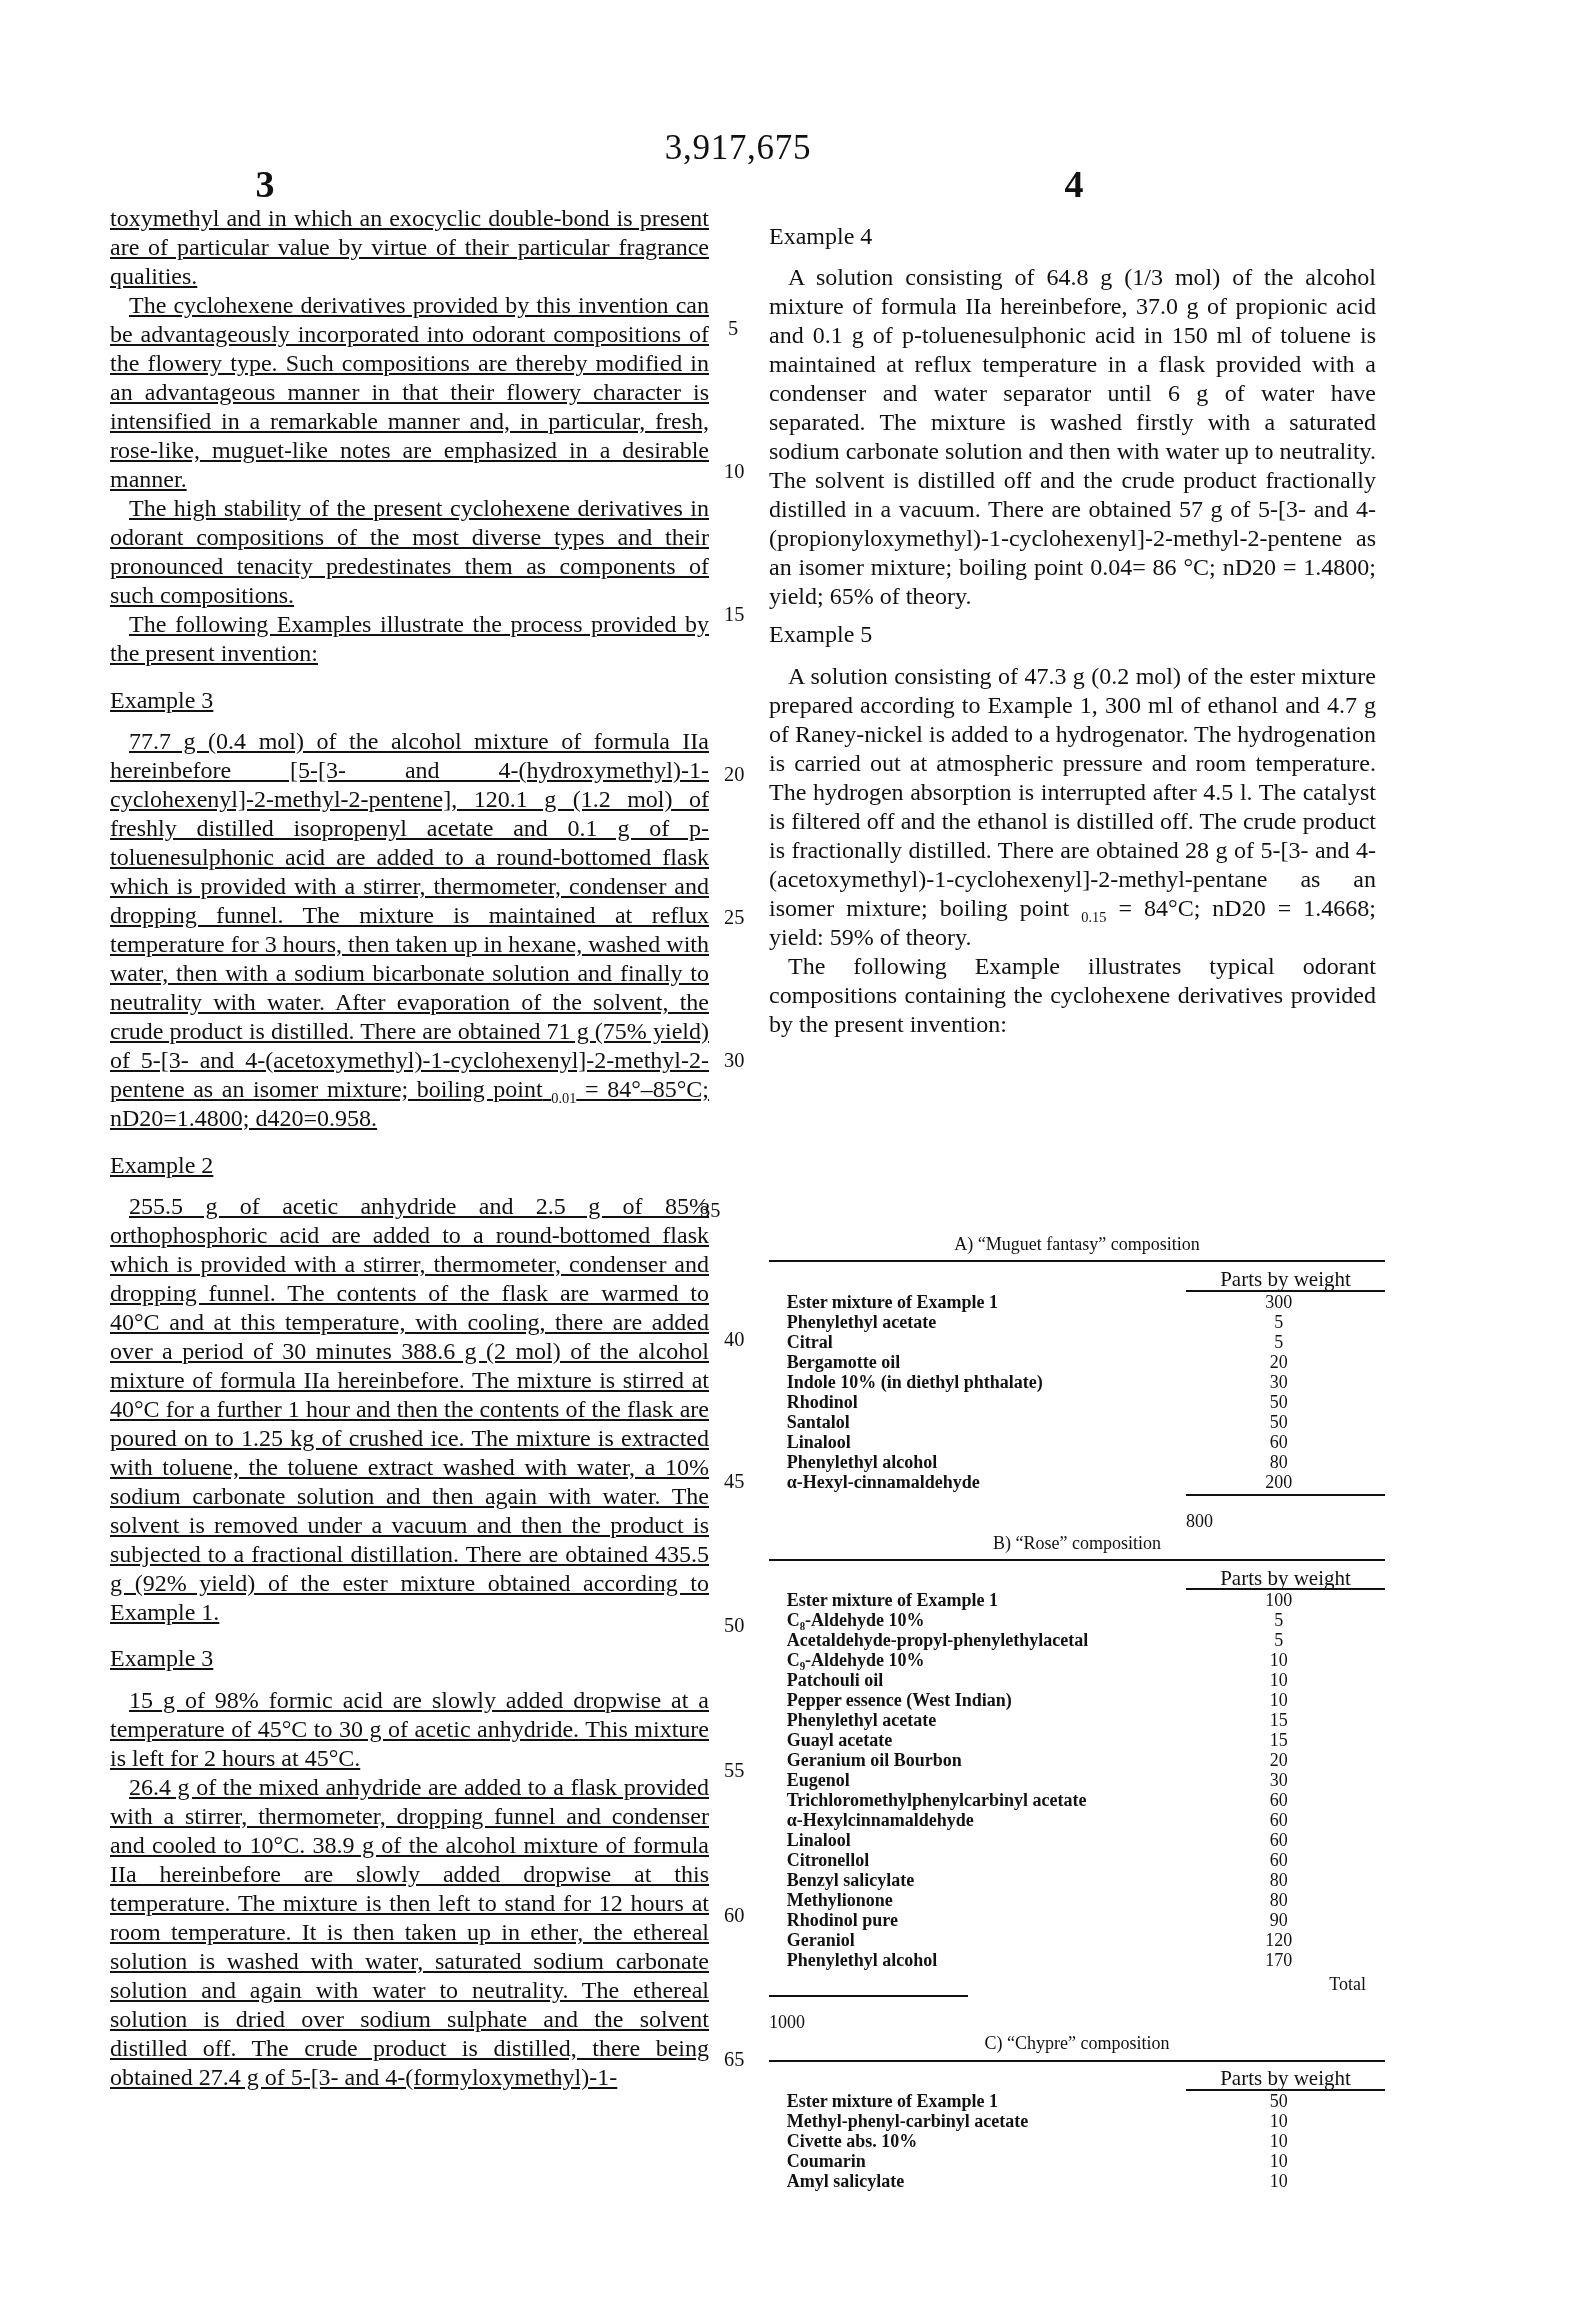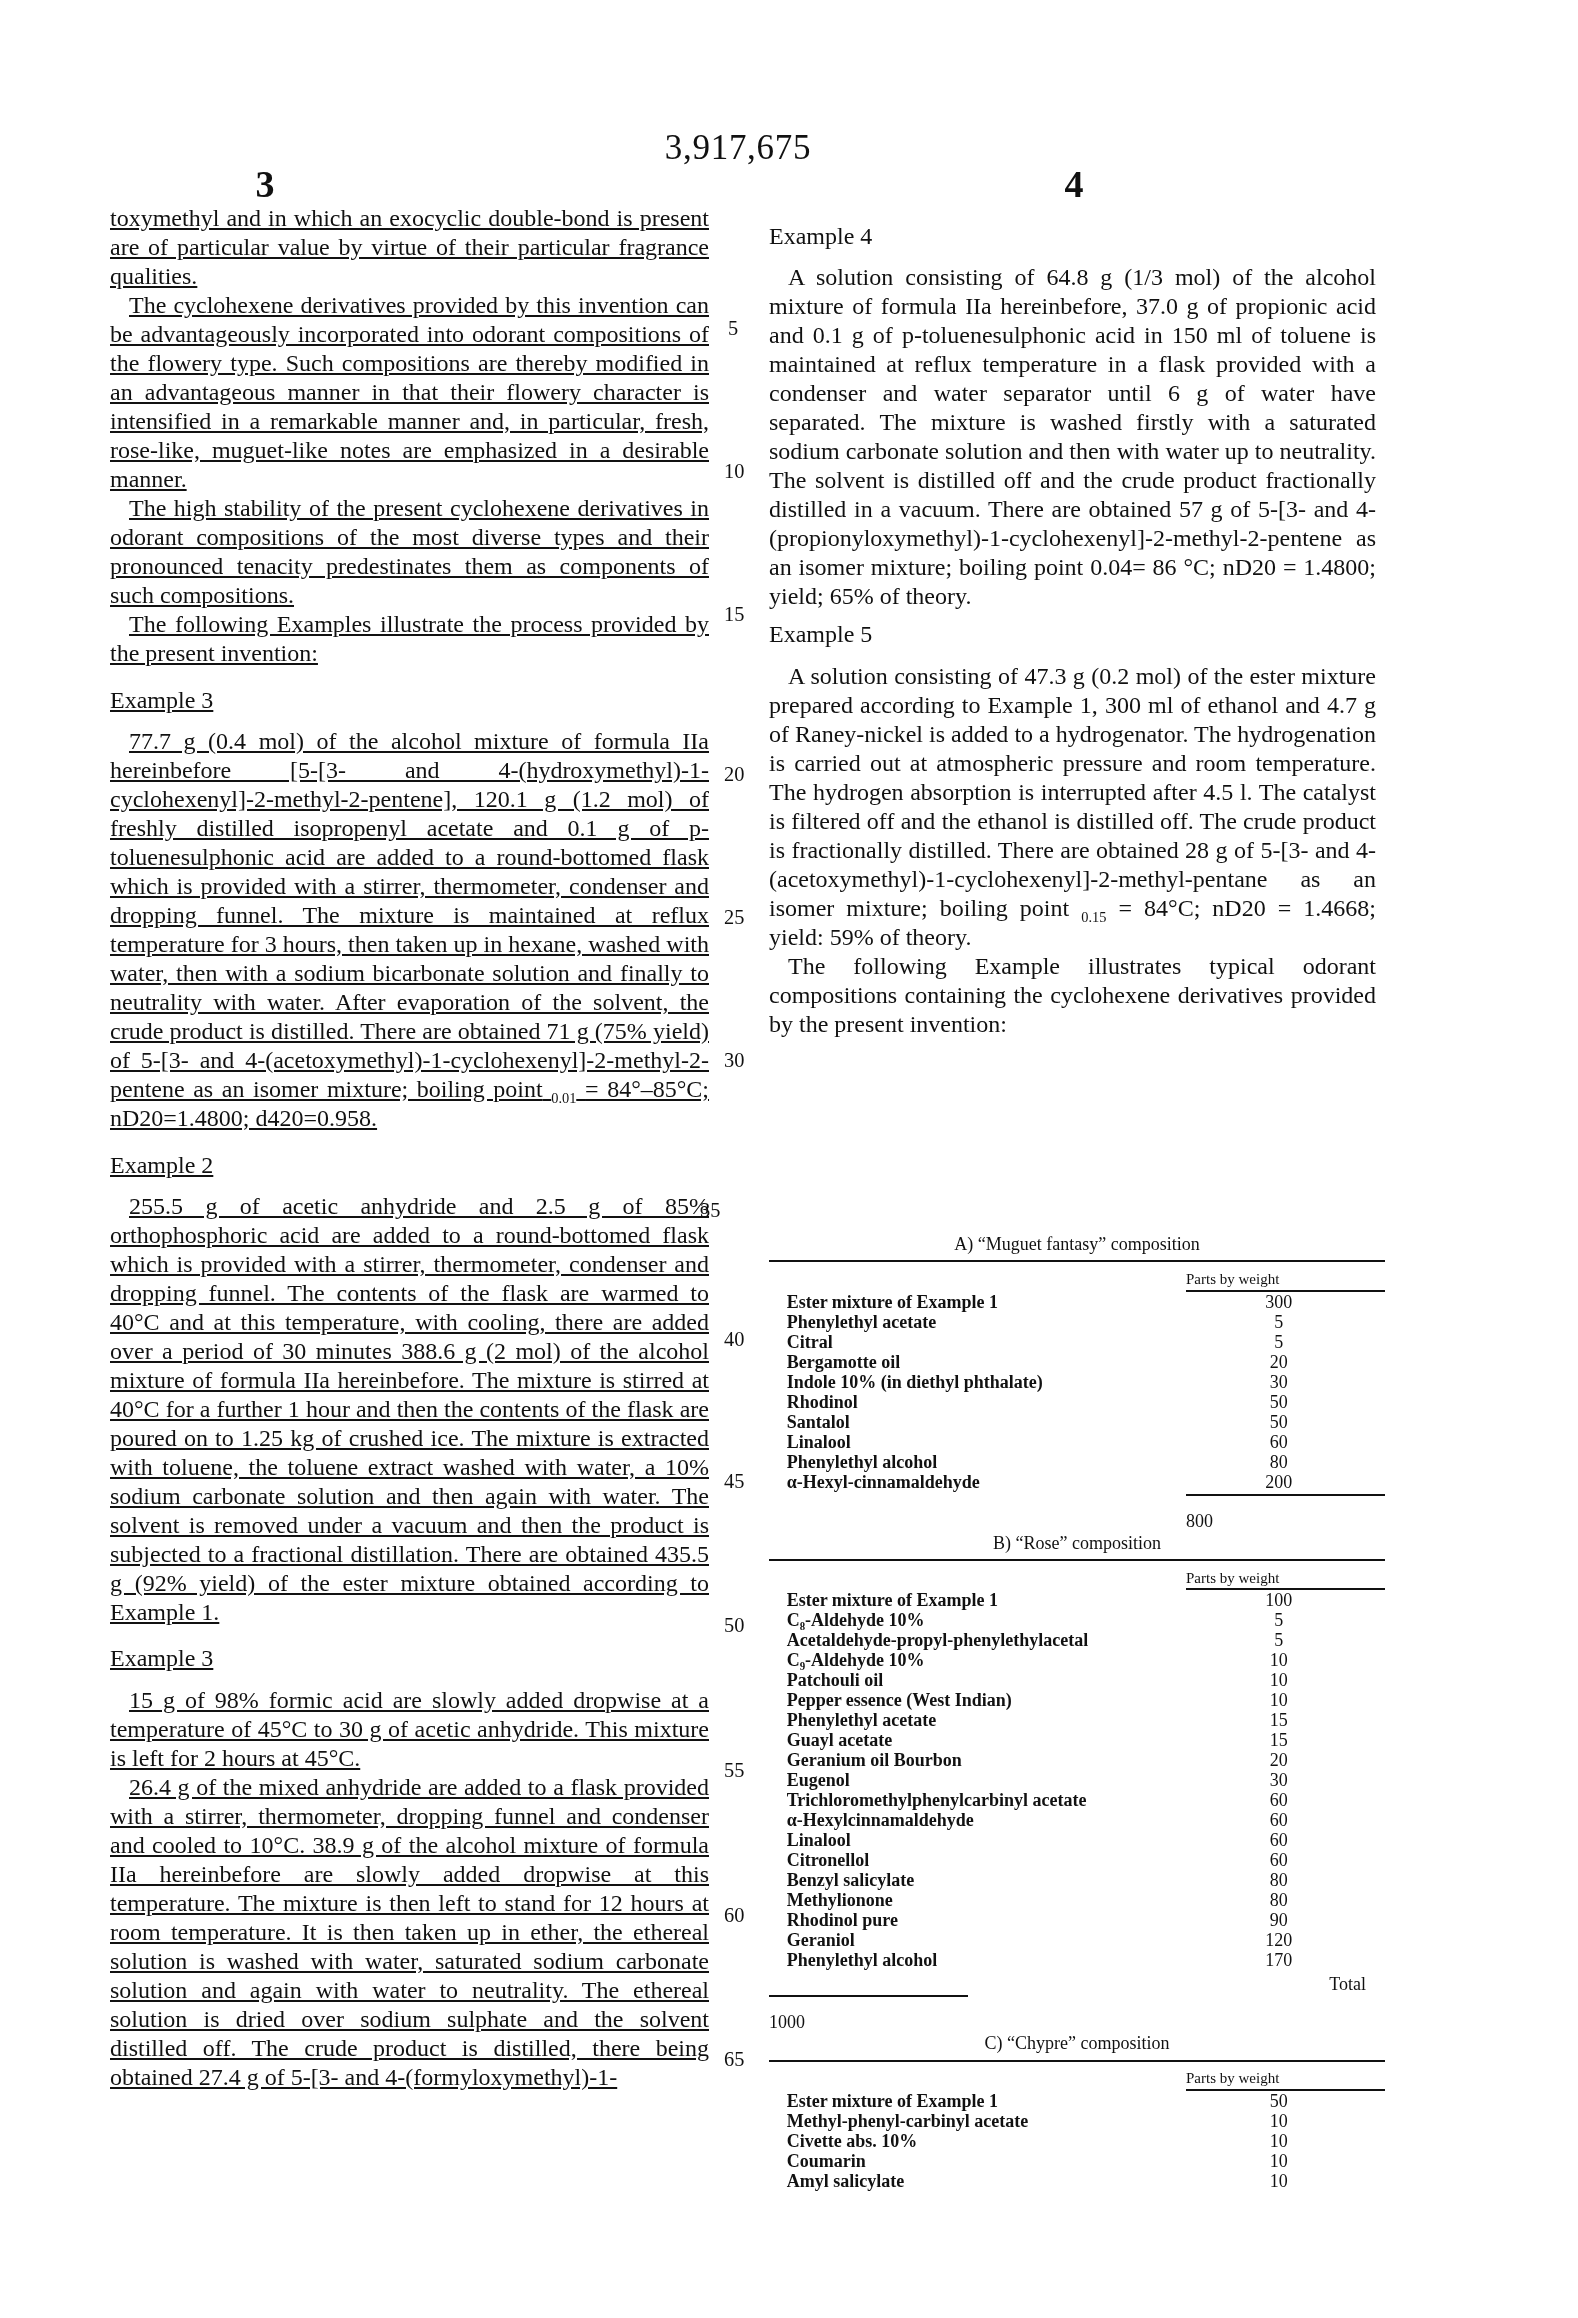--- a/index.html
+++ b/index.html
@@ -13,21 +13,21 @@
   .col-right { left: 769px; width: 607px; }
   .column p { margin: 0; text-align: justify; text-indent: 19px; }
   .column p.noindent { text-indent: 0; }
   .column h3 { margin: 15px 0 12.2px 0; font-weight: normal; text-align: left; font-size: 24px; line-height: 29px; }
   sub, sup { font-size: 60%; line-height: 0; }
   .lineno { position: absolute; font-size: 20.4px; width: 34px; text-align: left; }
   .tables { position: absolute; left: 769px; top: 1233px; width: 616px; font-size: 18px; }
   .tbl-title { text-align: center; line-height: 22px; font-size: 18px; }
   .tbl-rule { border-top: 2px solid #111; margin: 5.4px 0 0 0; }
   .tbl-head { display: flex; justify-content: flex-end; margin-top: 6.8px; }
-  .tbl-head span { width: 199px; border-bottom: 2px solid #111; line-height: 20.4px; font-size: 15px; }
+  .tbl-head span { width: 199px; text-align: center; border-bottom: 2px solid #111; line-height: 20.4px; font-size: 21px; }
   .tbl-row { display: flex; height: 20px; line-height: 20px; }
   .tbl-row .name { flex: 1; padding-left: 17.7px; font-weight: bold; }
   .tbl-row .val { width: 199px; text-align: center; padding-right: 13.6px; box-sizing: border-box; }
   .tbl-total { display: flex; justify-content: flex-end; }
   .tbl-total .tot-label { flex: 1; text-align: right; padding-right: 19px; line-height: 20.4px; }
   .tbl-total .tot-val { width: 199px; border-top: 2px solid #111; text-align: left; padding-right: 13.6px; box-sizing: border-box; line-height: 20.4px; padding-top: 15px; }
 </style>
 </head>
 <body>
 

